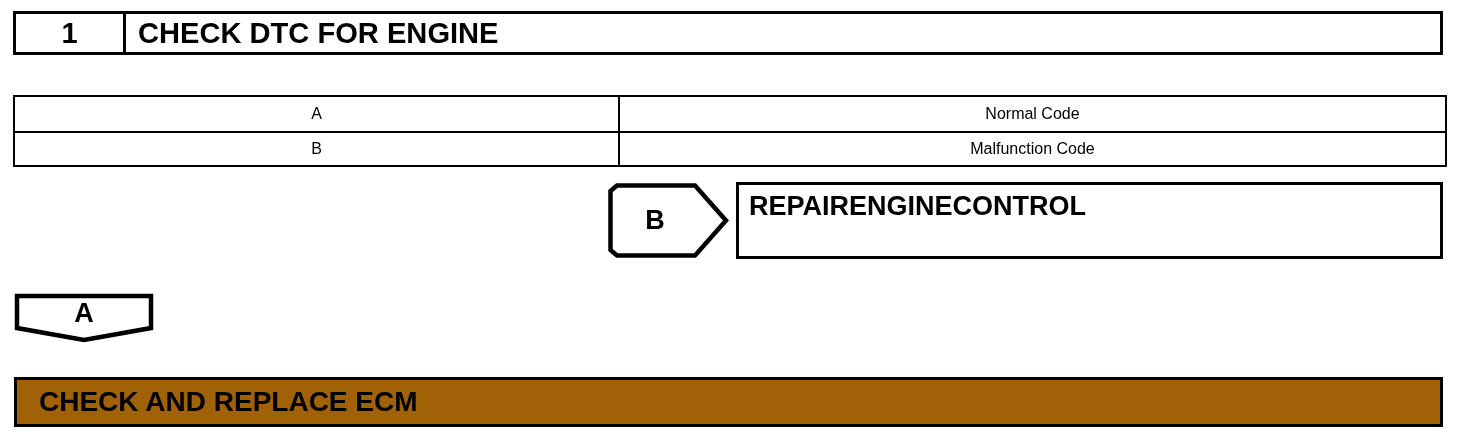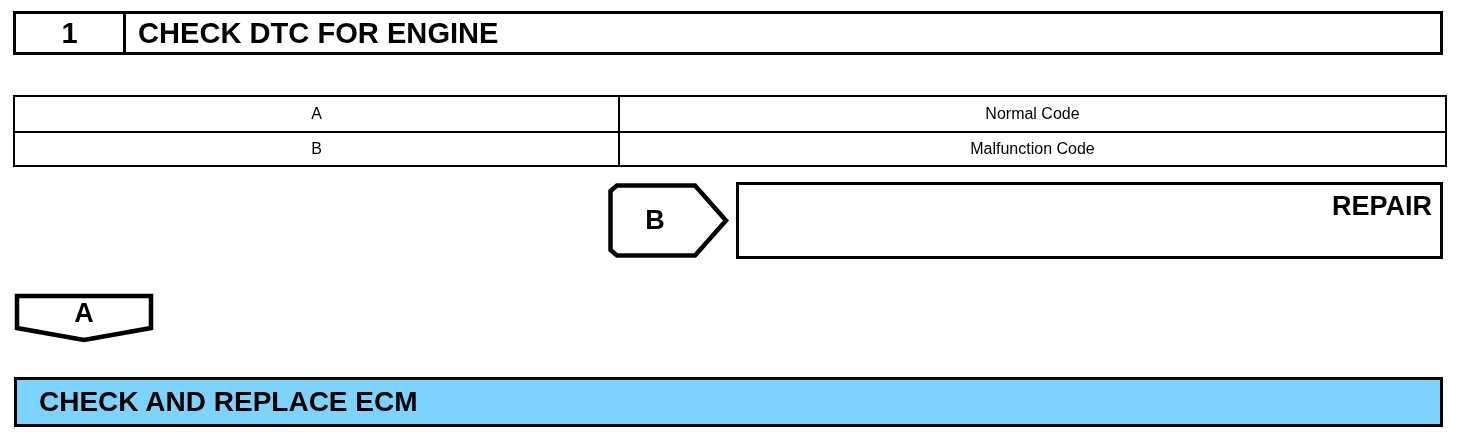--- a/index.html
+++ b/index.html
@@ -126,21 +126,21 @@
     background: #fff;
   }
   #branch-b-action .action-line {
     font-size: 27px;
     font-weight: bold;
     line-height: 1.18;
     white-space: nowrap;
   }
   #branch-b-action .action-line.justify {
     display: flex;
-    justify-content: flex-end;
+    justify-content: flex-start;
   }
 
   
   #branch-a-tag {
     position: absolute;
     left: 14px;
     top: 293px;
     width: 140px;
     height: 50px;
   }
@@ -164,21 +164,21 @@
     position: absolute;
     left: 14px;
     top: 377px;
     width: 1429px;
     height: 50px;
     border: 3px solid #000;
     box-sizing: border-box;
     display: flex;
     align-items: center;
     padding-left: 22px;
-    background: #7dd3fc;
+    background: #a16207;
   }
   #final-action .title {
     font-size: 28px;
     font-weight: bold;
     line-height: 1;
     white-space: nowrap;
   }
 </style>
 </head>
 <body>
@@ -210,20 +210,22 @@
   <div id="branch-b-tag">
     <svg width="122" height="77" viewBox="0 0 122 77">
       <polygon points="3.5,9 10,3.5 88,3.5 119,38.5 88,73.5 10,73.5 3.5,68" fill="#ffffff" stroke="#000000" stroke-width="4.5" stroke-linejoin="miter"></polygon>
     </svg>
     <span class="tag-letter">B</span>
   </div>
 
   <div id="branch-b-action">
     <div class="action-line justify">
       <span>REPAIR</span>
+      <span>ENGINE</span>
+      <span>CONTROL</span>
     </div>
   </div>
 
 </div>
 
 <div id="branch-a-tag">
   <svg width="140" height="50" viewBox="0 0 140 50">
     <polygon points="3,3 137,3 137,35 70,47 3,35" fill="#ffffff" stroke="#000000" stroke-width="4.5" stroke-linejoin="miter"></polygon>
   </svg>
   <span class="tag-letter">A</span>

